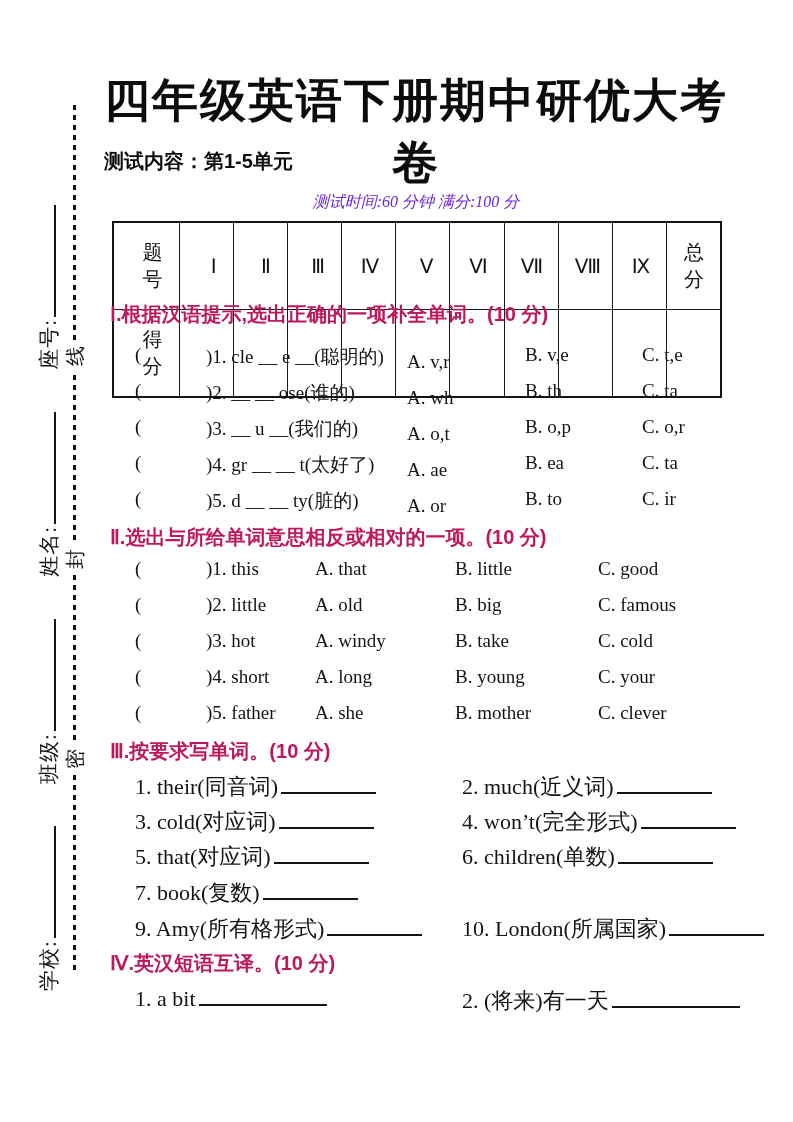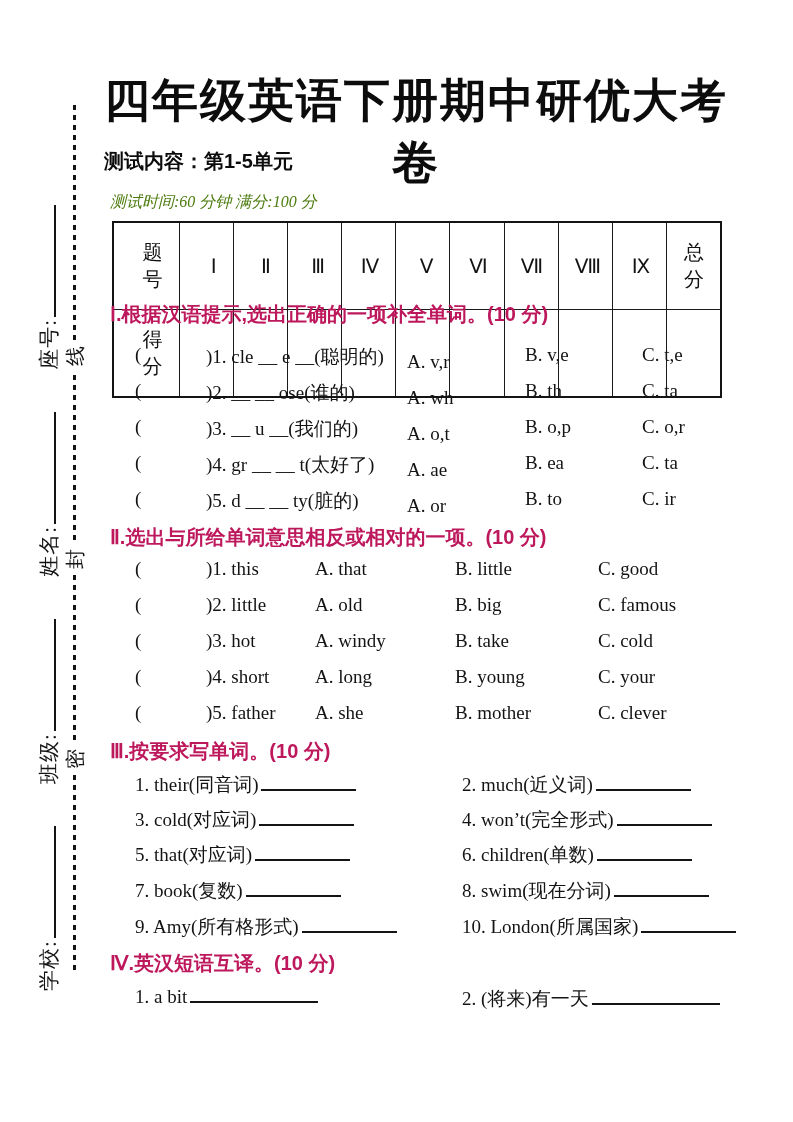--- a/index.html
+++ b/index.html
@@ -35,22 +35,22 @@
     position:absolute; left:104px; top:70px; width:624px; text-align:center;
     font-family:"Liberation Sans", sans-serif; font-weight:bold;
     font-size:46px; letter-spacing:2px; color:#0c0c0c;
   }
   .page-subtitle {
     position:absolute; left:104px; top:148px; width:624px; text-align:left;
     font-family:"Liberation Sans", sans-serif; font-weight:bold;
     font-size:20px; color:#0c0c0c;
   }
   .page-info {
-    position:absolute; left:110px; top:192px; width:612px; text-align:left;
-    font-size:16px; font-style:italic; color:#4d7c0f;
+    position:absolute; left:110px; top:192px; width:612px; text-align:center;
+    font-size:16px; font-style:italic; color:#6d28d9;
   }
 
   
   table.score-table {
     position:absolute; left:112px; top:221px; width:610px;
     border-collapse:collapse; table-layout:fixed;
     border:2px solid #141414;
   }
   table.score-table td {
     border:1px solid #1b1b1b; height:34px; text-align:right;
@@ -63,21 +63,21 @@
     font-family:"Liberation Sans", sans-serif; font-weight:bold;
     font-size:20px; color:#be185d;
   }
   .qrow { position:absolute; left:110px; width:640px; height:26px; font-size:19px; }
   .qrow span { position:absolute; white-space:nowrap; }
   .cp { left:25px; }
   .cs { left:62px;margin-left:34px; }
   .s1a { left:297px;margin-top:7px; } .s1b { left:415px; } .s1c { left:532px; }
   .s2a { left:205px; } .s2b { left:345px; } .s2c { left:488px; }
 
-  .wrow { position:absolute; left:110px; width:640px; height:26px; font-size:19px; }
+  .wrow { position:absolute; left:110px; width:640px; height:26px; font-size:22px; }
   .w-left  { position:absolute; left:25px; white-space:nowrap; }
   .w-right { position:absolute; left:352px; white-space:nowrap; }
   .uline {
     display:inline-block; height:14px; margin-left:3px;
     border-bottom:2px solid #141414; vertical-align:baseline;
   }
   .u95  { width:95px; }
   .u128 { width:128px; }
 </style>
 </head>
@@ -228,21 +228,20 @@
 <div class="wrow" style="top:807px">
   <span class="w-left"><span>3. cold(对应词)</span><span class="uline u95"></span></span>
   <span class="w-right"><span>4. won’t(完全形式)</span><span class="uline u95"></span></span>
 </div>
 <div class="wrow" style="top:842px">
   <span class="w-left"><span>5. that(对应词)</span><span class="uline u95"></span></span>
   <span class="w-right"><span>6. children(单数)</span><span class="uline u95"></span></span>
 </div>
 <div class="wrow" style="top:878px">
   <span class="w-left"><span>7. book(复数)</span><span class="uline u95"></span></span>
-  <span class="w-right"><span>8. swim(现在分词)</span><span class="uline u95"></span></span>
 </div>
 <div class="wrow" style="top:914px">
   <span class="w-left"><span>9. Amy(所有格形式)</span><span class="uline u95"></span></span>
   <span class="w-right"><span>10. London(所属国家)</span><span class="uline u95"></span></span>
 </div>
 
 <div class="sec-head" style="top:950px">Ⅳ.英汉短语互译。(10 分)</div>
 
 <div class="wrow" style="top:986px">
   <span class="w-left"><span>1. a bit</span><span class="uline u128"></span></span>

